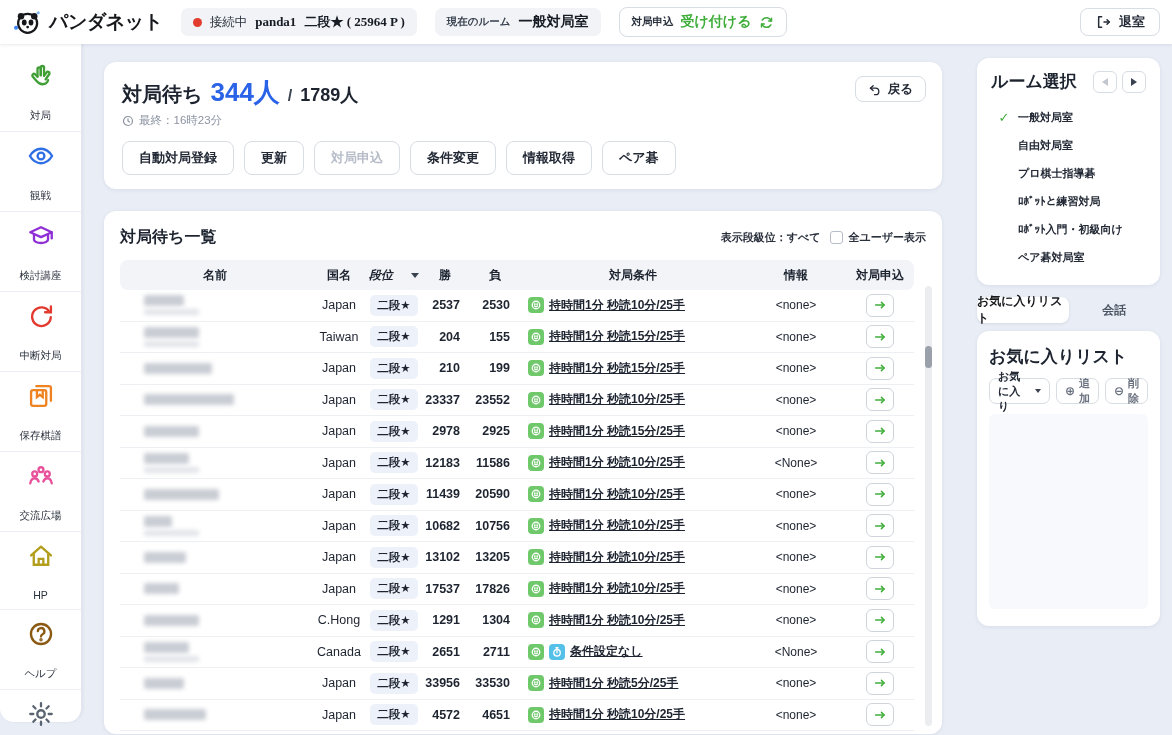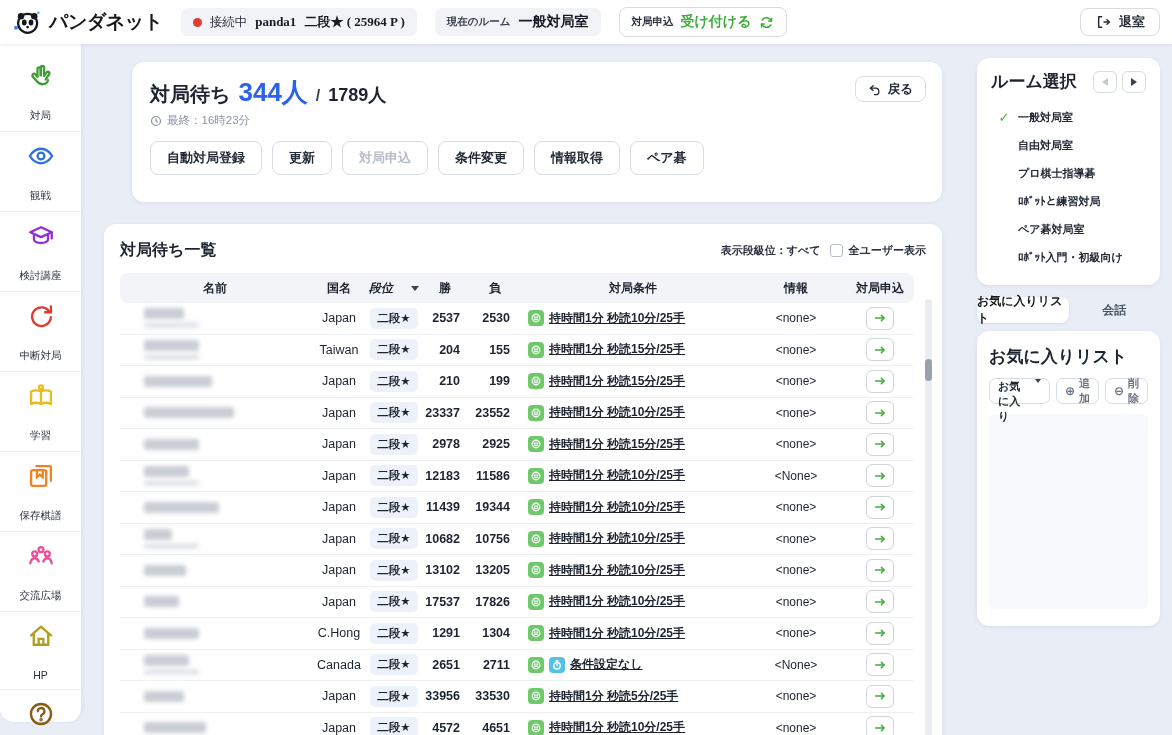--- a/index.html
+++ b/index.html
@@ -37,21 +37,21 @@
     padding-top:8px; z-index:20; }
   .side-item { display:flex; flex-direction:column; align-items:center; gap:18px;
     padding:9px 0 8px; cursor:pointer; }
   .side-item + .side-item { border-top:1px solid #eceef3; }
   .side-item .lbl { font-size:10.5px; color:#2a313d; }
   .side-icon { width:30px; height:30px; display:flex; align-items:center; justify-content:center; }
 
   
   .main { position:absolute; left:104px; top:62px; width:838px; }
   .card { background:#fff; border-radius:12px; box-shadow:0 1px 4px rgba(30,40,70,.08); }
-  .head-card { padding:13px 18px 27px; position:relative;margin-left:28px; }
+  .head-card { padding:13px 18px 14px; position:relative; }
   .wait-line { display:flex; align-items:baseline; gap:8px; }
   .wait-title { font-size:20px; font-weight:800; }
   .wait-count { font-size:26px; font-weight:800; color:#2b63e8; }
   .wait-slash { font-size:16px; font-weight:700; color:#3a4250; }
   .wait-total { font-size:18px; font-weight:800; }
   .updated { display:flex; align-items:center; gap:5px; color:#8b93a2; font-size:11.5px; margin-top:3px; }
   .back-btn { position:absolute; top:14px; right:16px; border:1px solid #d8dce3; background:#fff;
     border-radius:8px; height:26px; display:flex; align-items:center; gap:7px; padding:0 12px;
     font-size:12.5px; font-weight:700; color:#232a36; cursor:pointer; }
   .toolbar { display:flex; gap:10px; margin-top:13px; }
@@ -121,21 +121,21 @@
 
   .fav-tabs { margin-top:12px; display:flex; }
   .fav-tab { flex:1; height:26px; display:flex; align-items:center; justify-content:center;
     font-size:12px; font-weight:700; color:#4b5563; border-radius:8px; cursor:pointer; }
   .fav-tab.active { background:#fff; color:#16181c; box-shadow:0 1px 3px rgba(30,40,70,.10); }
 
   .fav-card { margin-top:8px; height:295px; padding:14px 12px; }
   .fav-title { font-size:17px; font-weight:800; }
   .fav-controls { display:flex; gap:6px; margin-top:10px; }
   .fav-dd { border:1px solid #d8dce3; border-radius:7px; background:#fff; height:26px;
-    display:flex; gap:6px; padding:0 8px; font-size:11px; font-weight:700;
+    display:flex; align-items:center; gap:6px; padding:0 8px; font-size:11px; font-weight:700;
     color:#232a36; cursor:pointer; }
   .dd-caret { width:0; height:0; border-left:3.5px solid transparent; border-right:3.5px solid transparent;
     border-top:4.5px solid #3a4250; }
   .fav-act { border:1px solid #d8dce3; border-radius:7px; background:#fff; height:26px;
     display:flex; align-items:center; gap:4px; padding:0 8px; font-size:11px; font-weight:700;
     color:#6b7280; cursor:pointer; font-family:inherit; }
   .fav-act .sym { font-size:12px; }
   .fav-empty { margin-top:10px; height:195px; background:#f7f9fc; border-radius:6px; }
 </style>
 </head>
@@ -228,30 +228,20 @@
   <div class="side-item">
     <span class="side-icon">
         <svg width="28" height="28" viewBox="0 0 24 24" fill="none" stroke="#e23a2e" stroke-width="2" stroke-linecap="round">
           <path d="M19.3 8.5A8 8 0 1 0 20.4 13"></path>
           <path d="M20.5 3.8v5h-5"></path>
         </svg>
       </span>
     <span class="lbl">中断対局</span>
   </div>
 
-  <div class="side-item">
-    <span class="side-icon">
-        <svg width="28" height="28" viewBox="0 0 24 24" fill="none" stroke="#e7bc1f" stroke-width="2" stroke-linecap="round">
-          <circle cx="12" cy="4.6" r="1.7"></circle>
-          <path d="M3.5 8.2c2.8-1.3 5.7-1.3 8.5 0 2.8-1.3 5.7-1.3 8.5 0v10.6c-2.8-1.3-5.7-1.3-8.5 0-2.8-1.3-5.7-1.3-8.5 0z" stroke-linejoin="round"></path>
-          <path d="M12 8.2v10.6"></path>
-        </svg>
-      </span>
-    <span class="lbl">学習</span>
-  </div>
 
   <div class="side-item">
     <span class="side-icon">
         <svg width="28" height="28" viewBox="0 0 24 24" fill="none" stroke="#ef8322" stroke-width="2" stroke-linecap="round">
           <path d="M8 3.5h11a1.5 1.5 0 0 1 1.5 1.5v11"></path>
           <rect x="3.5" y="7" width="13" height="13.5" rx="1.8"></rect>
           <path d="M8.5 7v6l2.5-2 2.5 2V7"></path>
         </svg>
       </span>
     <span class="lbl">保存棋譜</span>
@@ -579,21 +569,21 @@
   <div class="trow">
     <div class="td name">
       <span class="blur main-blur" style="width: 75px;"></span>
 
     </div>
     <div class="td country">Japan</div>
     <div class="td rank">
       <span class="rank-badge">二段★</span>
     </div>
     <div class="td wins">11439</div>
-    <div class="td losses">19344</div>
+    <div class="td losses">20590</div>
     <div class="td cond">
       <span class="cicon green">
         <svg width="12" height="12" viewBox="0 0 24 24" fill="none" stroke="#fff" stroke-width="2.6" stroke-linecap="round">
           <circle cx="12" cy="12" r="7.5"></circle>
                 <circle cx="9.6" cy="10.5" r="0.6" fill="#fff"></circle>
           <circle cx="14.4" cy="10.5" r="0.6" fill="#fff"></circle>
                 <path d="M9.3 14c1.4 1.4 4 1.4 5.4 0"></path>
         </svg>
       </span>
 
@@ -891,26 +881,26 @@
     <span class="room-lbl">プロ棋士指導碁</span>
   </div>
 
   <div class="room-item">
     <span class="room-check"></span>
     <span class="room-lbl">ﾛﾎﾞｯﾄと練習対局</span>
   </div>
 
   <div class="room-item">
     <span class="room-check"></span>
-    <span class="room-lbl">ペア碁対局室</span>
+    <span class="room-lbl">ﾛﾎﾞｯﾄ入門・初級向け</span>
   </div>
 
   <div class="room-item">
     <span class="room-check"></span>
-    <span class="room-lbl">ﾛﾎﾞｯﾄ入門・初級向け</span>
+    <span class="room-lbl">ペア碁対局室</span>
   </div>
 </div>
   </div>
 
   <div class="fav-tabs" id="fav-tabs">
   <div class="fav-tab active">お気に入りリスト</div>
 
   <div class="fav-tab">会話</div>
 </div>
 

